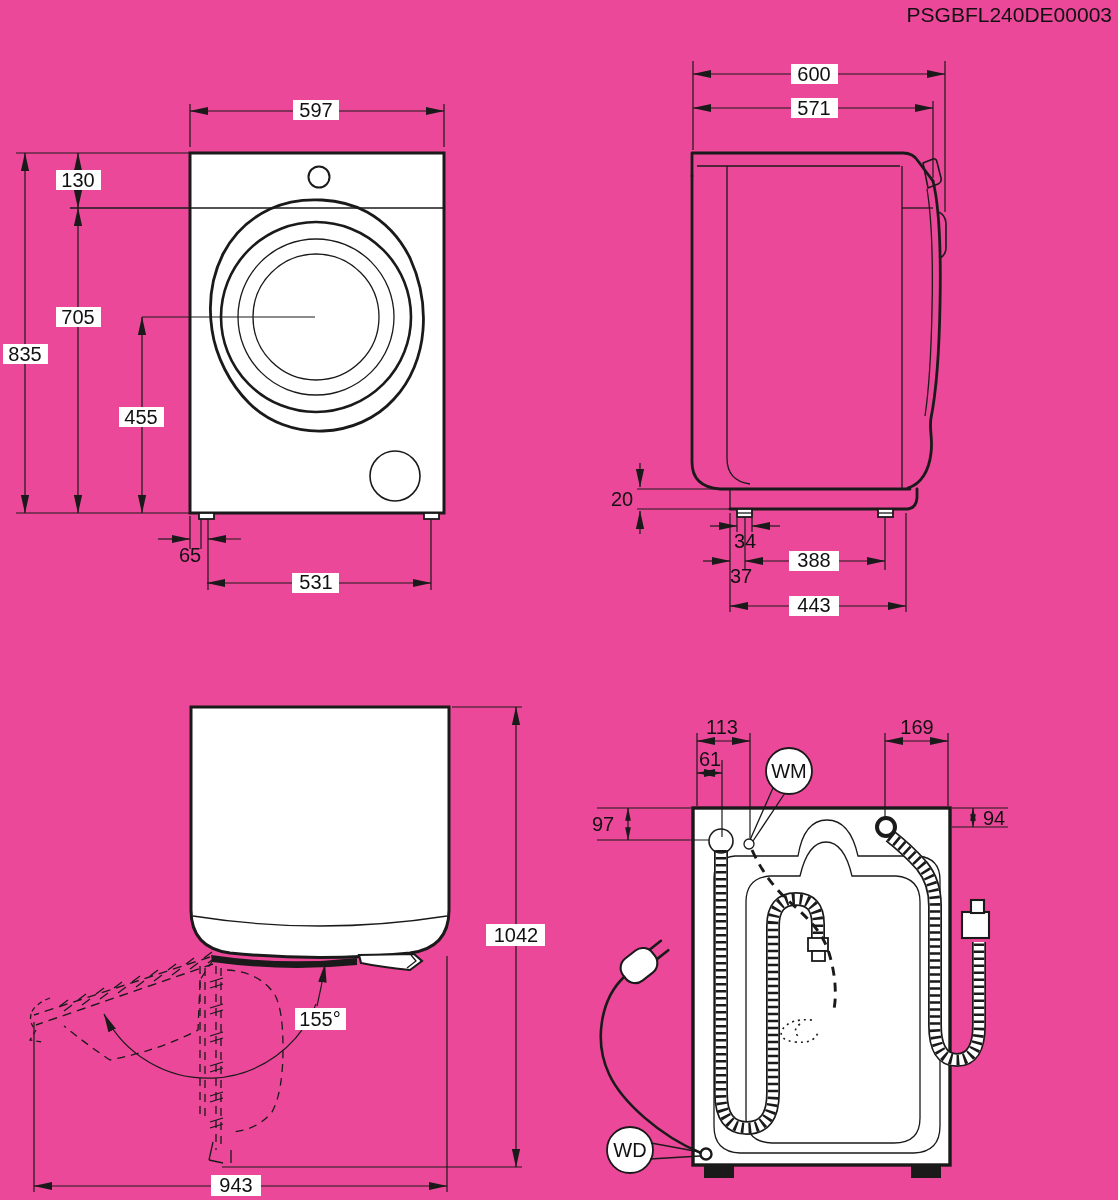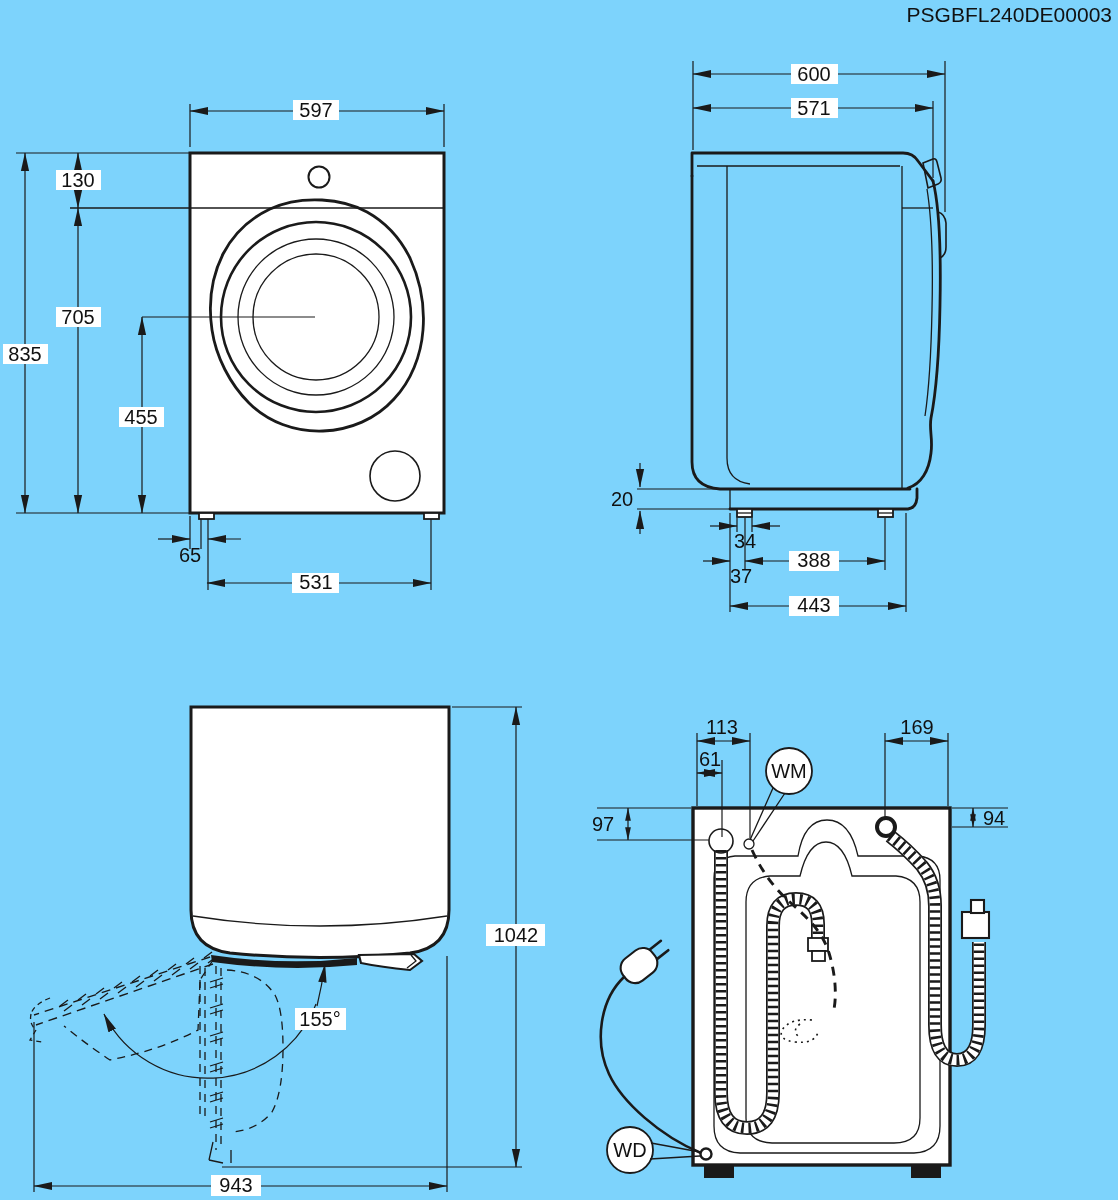--- a/index.html
+++ b/index.html
@@ -1,16 +1,16 @@
 <!DOCTYPE html>
 <html><head>
 <meta charset="utf-8">
 <style>
   html,body{margin:0;padding:0;background:#fff;}
-  .stage{position:relative;width:1118px;height:1200px;background:#7dd3fc;overflow:hidden;}
+  .stage{position:relative;width:1118px;height:1200px;background:#ec4899;overflow:hidden;}
   svg{display:block;}
   .thin{fill:none;stroke:#1a1a1a;stroke-width:1.3;}
   .thin15{fill:none;stroke:#1a1a1a;stroke-width:1.6;}
   .med{fill:none;stroke:#1a1a1a;stroke-width:2;}
   .med26{fill:none;stroke:#1a1a1a;stroke-width:2.6;}
   .bold{fill:none;stroke:#1a1a1a;stroke-width:2.8;stroke-linejoin:round;stroke-linecap:round;}
   .boldw{fill:#fff;stroke:#1a1a1a;stroke-width:3;stroke-linejoin:miter;}
   .xboldw{fill:#fff;stroke:#1a1a1a;stroke-width:3.4;stroke-linejoin:miter;}
   .medw{fill:#fff;stroke:#1a1a1a;stroke-width:1.8;}
   .medw2{fill:#fff;stroke:#1a1a1a;stroke-width:2.1;}

